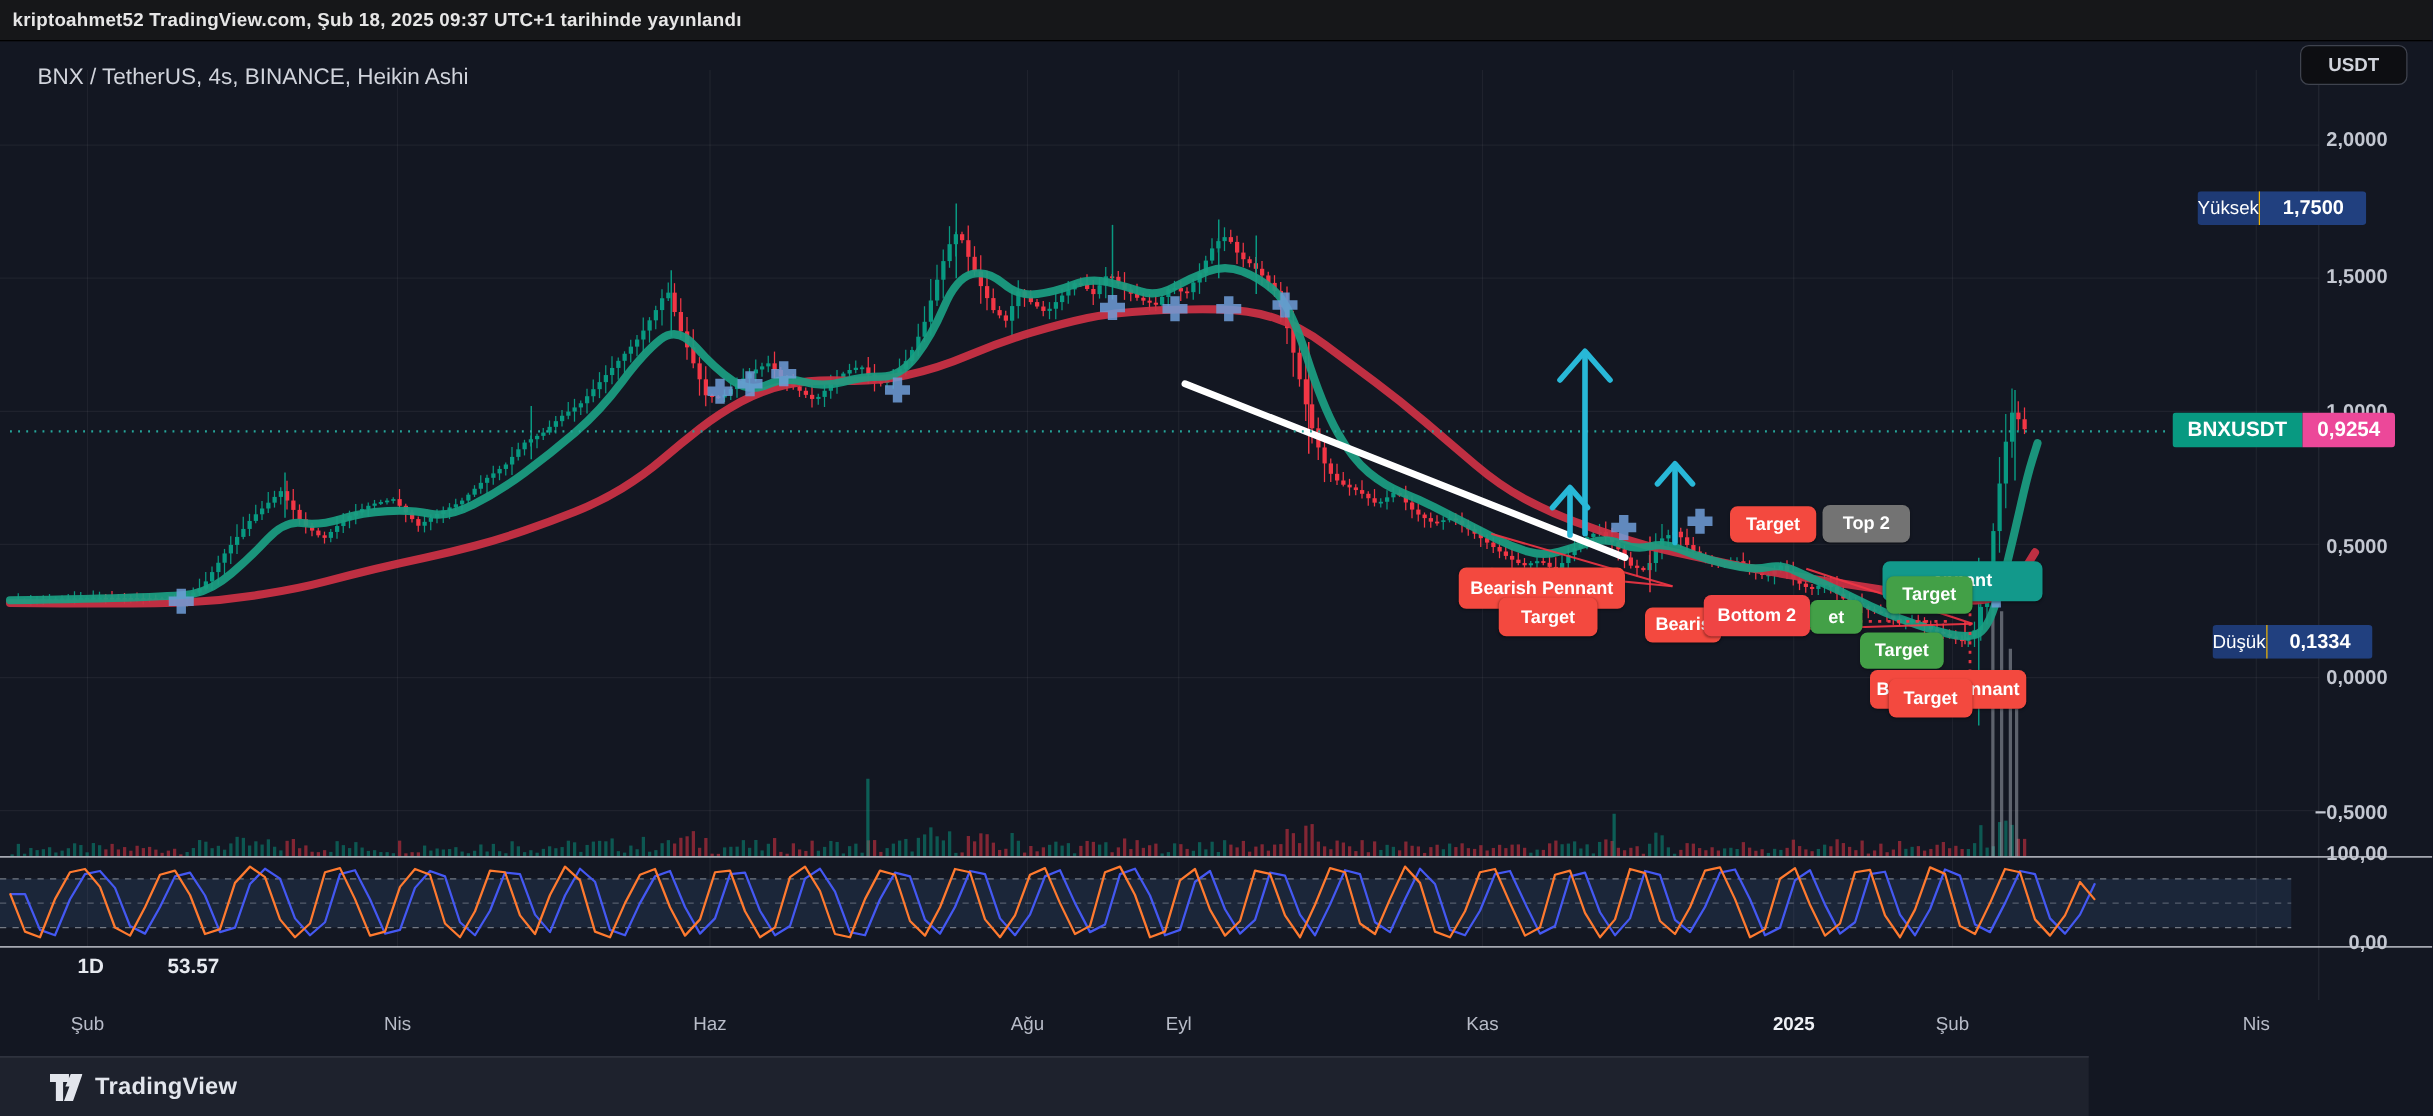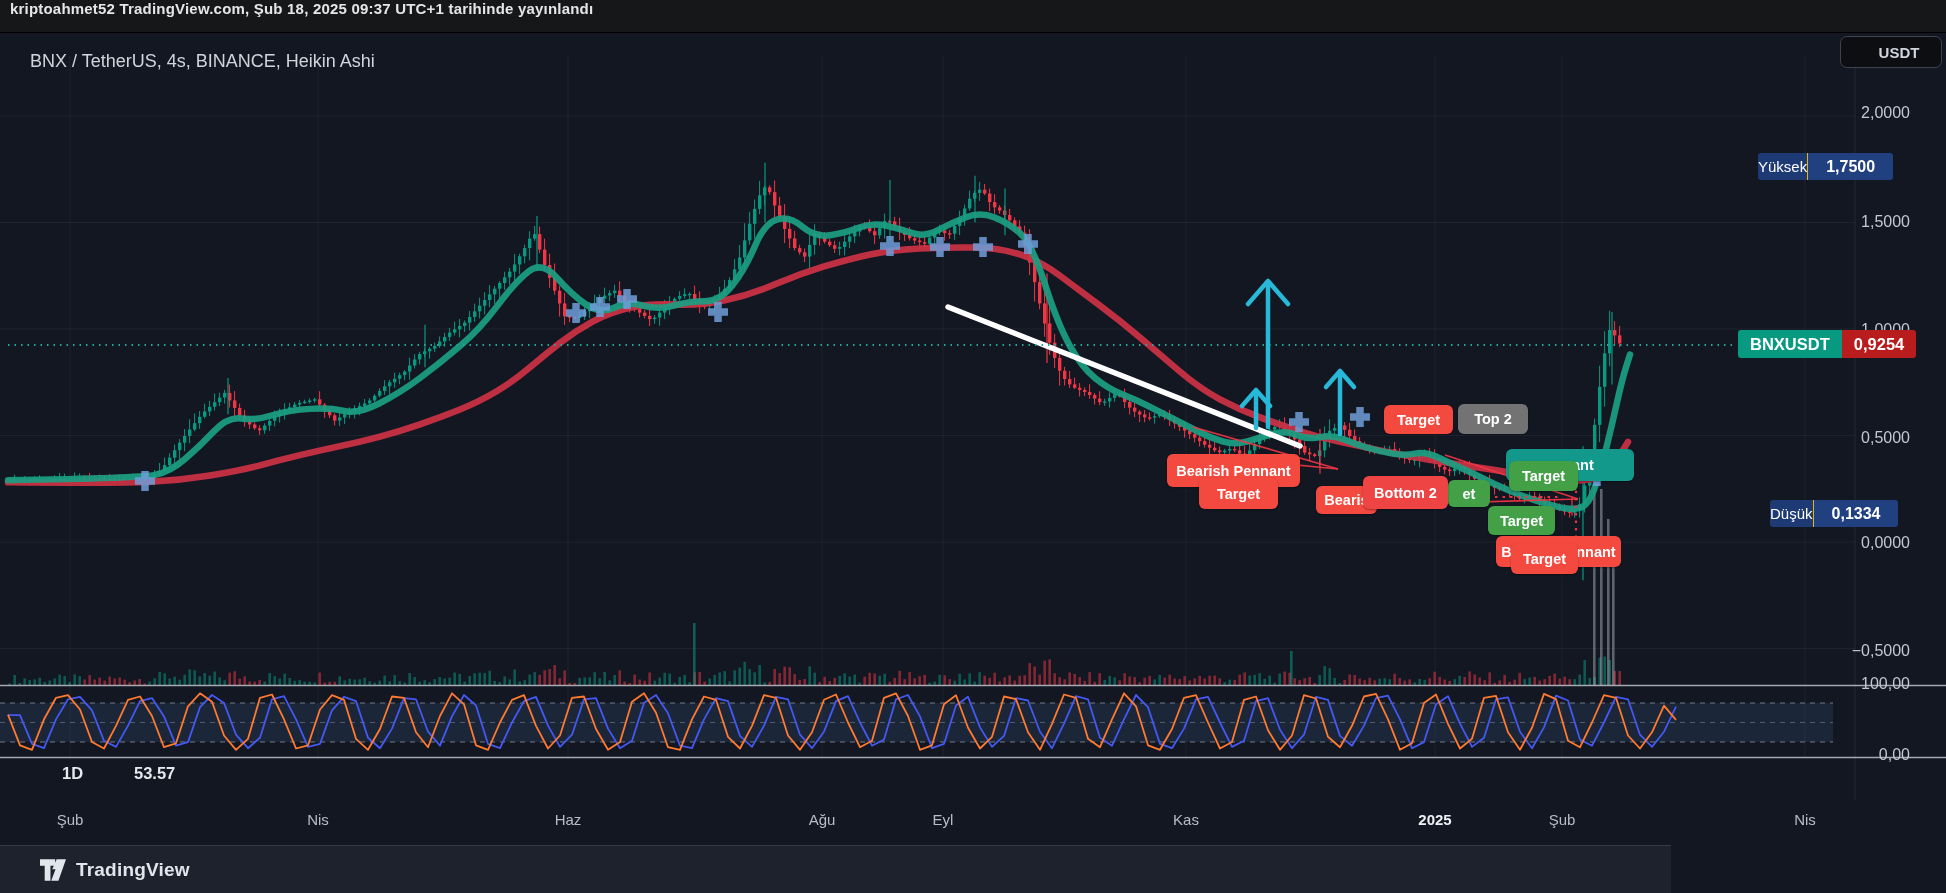--- a/index.html
+++ b/index.html
@@ -1,42 +1,42 @@
 <!DOCTYPE html>
 <html><head>
 <meta charset="utf-8">
 <style>
   html,body{margin:0;padding:0;background:#131722;width:1946px;height:893px;overflow:hidden;
     font-family:"Liberation Sans","DejaVu Sans",sans-serif;-webkit-font-smoothing:antialiased;}
   #stage{position:relative;width:1946px;height:893px;background:#131722;}
   #chart-svg{position:absolute;left:0;top:0;z-index:1;}
 
   .published-bar{position:absolute;left:0;top:0;width:1946px;height:32px;background:#161719;
-    border-bottom:1px solid #000;z-index:5;display:flex;}
+    border-bottom:1px solid #000;z-index:5;display:flex;align-items:center;}
   .published-bar span{color:#e6e6e6;font-size:15px;font-weight:bold;padding-left:10px;letter-spacing:.2px;}
 
   .symbol-title{position:absolute;left:30px;top:34px;height:22px;line-height:22px;color:#d1d4dc;
     font-size:18px;z-index:4;margin-top:16px;}
 
   .usdt-button{position:absolute;left:1840px;top:36px;width:84px;height:30px;background:#0d0e12;
     border:1px solid #3f434e;border-radius:7px;color:#d1d4dc;font-size:15px;font-weight:bold;
-    display:flex;align-items:center;justify-content:center;z-index:4;cursor:pointer;padding-left:16px;}
+    display:flex;align-items:center;justify-content:center;z-index:4;cursor:pointer;}
 
   .axis-label{position:absolute;color:#c3c7d1;font-size:16px;z-index:3;transform:translateY(-50%);
-    right:36px;text-align:right;white-space:nowrap;}
+    right:36px;text-align:right;white-space:nowrap;font-weight:bold;}
   .time-label{position:absolute;color:#b8bcc8;font-size:15px;z-index:3;transform:translateX(-50%);
     top:811px;white-space:nowrap;}
   .time-label.year{color:#eef0f5;font-weight:bold;}
 
   .badge{position:absolute;display:flex;z-index:4;height:27px;border-radius:3px;overflow:hidden;}
   .badge .b-label,.badge .b-value{display:flex;align-items:center;justify-content:center;color:#fff;}
   .hl-badge .b-label{background:#1e3a75;font-size:15px;padding:0 0;}
   .hl-badge .b-value{background:#21407f;font-size:16px;font-weight:bold;padding:0 18px;border-left:1px solid #eab308;}
   .price-badge .b-label{background:#089981;font-size:16.5px;font-weight:bold;padding:0 12px;}
-  .price-badge .b-value{background:#b91c1c;font-size:16.5px;font-weight:bold;padding:0 12px;}
+  .price-badge .b-value{background:#ec4899;font-size:16.5px;font-weight:bold;padding:0 12px;}
 
   .pattern-label{position:absolute;z-index:3;border-radius:6px;color:#fff;font-size:14.5px;font-weight:bold;
     display:flex;align-items:center;justify-content:center;white-space:nowrap;overflow:hidden;
     box-shadow:0 1px 2px rgba(0,0,0,.35);}
 
   .indi-status{position:absolute;top:764px;left:0;z-index:3;color:#e6e9ef;font-size:16.5px;font-weight:bold;}
   .indi-status .iv{position:absolute;left:62px;}
   .indi-status .val{position:absolute;left:134px;}
 
   .footer-bar{position:absolute;left:0;top:845px;width:1671px;height:48px;background:#1e222d;

